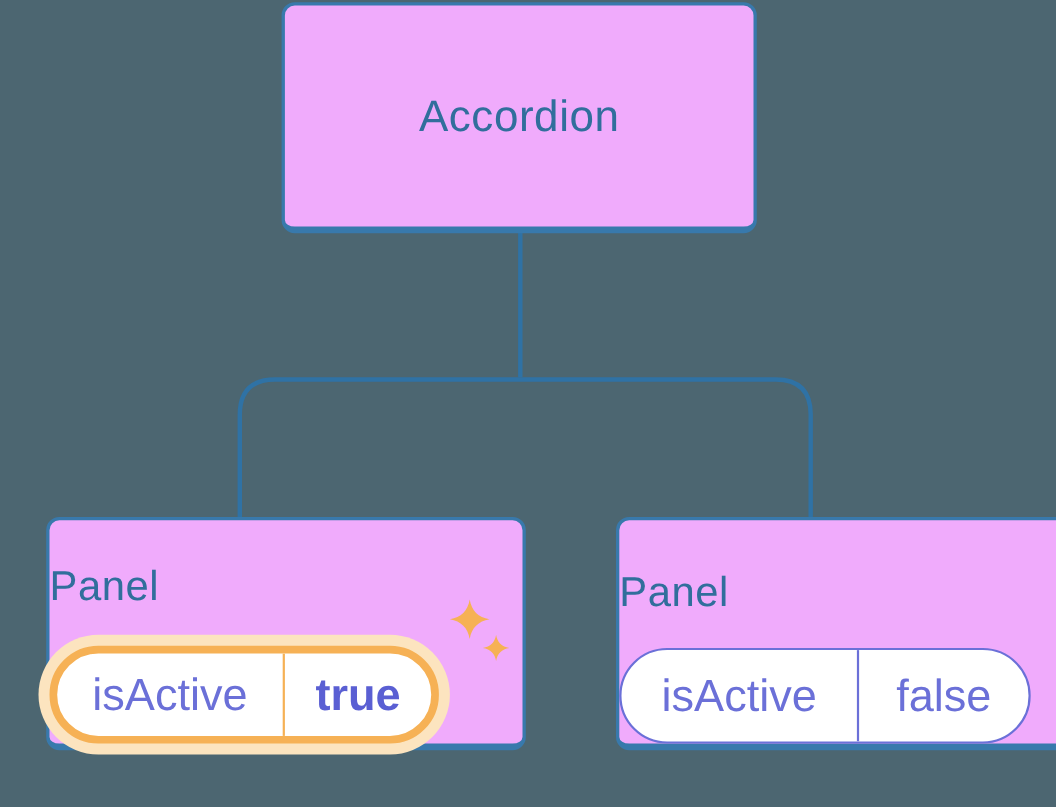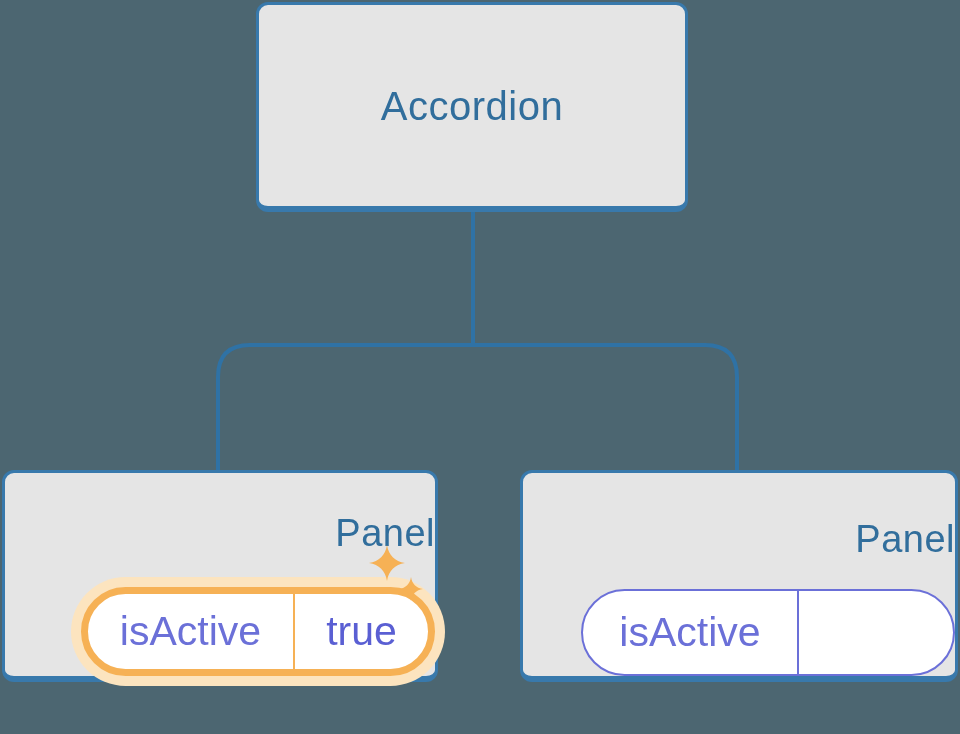--- a/index.html
+++ b/index.html
@@ -17,42 +17,43 @@
   }
   .connectors {
     position: absolute;
     left: 0;
     top: 0;
     width: 960px;
     height: 734px;
   }
   .node {
     position: absolute;
-    background: #e5e5e5;
+    background: #f0abfc;
     border: 3px solid #3879AC;
     border-bottom-width: 6px;
     border-radius: 12px;
     box-sizing: border-box;
   }
   .node-accordion {
     left: 256px;
     top: 2px;
     width: 432px;
     height: 210px;
     display: flex;
     align-items: center;
     justify-content: center;
   }
   .node-panel {
     top: 470px;
     width: 436px;
     height: 212px;
     display: flex;
     flex-direction: column;
-    align-items: flex-end;
+    align-items: flex-start;
+    margin-left: 40px;
   }
   .node-panel-left  { left: 2px;   padding-top: 38px; }
   .node-panel-right { left: 520px; width: 438px; padding-top: 44px; }
   .node-title {
     color: #316E9C;
     font-size: 40px;
     line-height: 44px;
     font-weight: 500;
     letter-spacing: 0.5px;
   }
@@ -81,21 +82,21 @@
     border: 2px solid #6B70D8;
   }
   .state-cell {
     display: flex;
     align-items: center;
     justify-content: center;
     font-size: 41px;
     color: #6B70D8;
   }
   .state-pill-active .cell-key   { width: 205px; border-right: 2px solid #F6B155; }
-  .state-pill-active .cell-value { flex: 1; font-weight: normal; color: #5A5FD3; }
+  .state-pill-active .cell-value { flex: 1; font-weight: bold; color: #5A5FD3; }
   .state-pill-inactive .cell-key   { width: 214px; border-right: 2px solid #6B70D8; }
   .state-pill-inactive .cell-value { flex: 1; }
   .sparkles {
     position: absolute;
     right: 2px;
     top: 70px;
     width: 66px;
     height: 72px;
     pointer-events: none;
   }
@@ -123,16 +124,17 @@
     <svg class="sparkles" viewBox="0 0 66 72" xmlns="http://www.w3.org/2000/svg">
       <path fill="#F6B155" d="M20 2 C21.7 12.2 27.8 18.3 38 20 C27.8 21.7 21.7 27.8 20 38 C18.3 27.8 12.2 21.7 2 20 C12.2 18.3 18.3 12.2 20 2 Z"></path>
       <path fill="#F6B155" d="M44 34 C45.1 40.9 49.1 44.9 56 46 C49.1 47.1 45.1 51.1 44 58 C42.9 51.1 38.9 47.1 32 46 C38.9 44.9 42.9 40.9 44 34 Z"></path>
     </svg>
   </div>
 
   <div class="node node-panel node-panel-right">
     <div class="node-title panel-title">Panel</div>
     <div class="state-pill state-pill-inactive">
       <div class="state-cell cell-key">isActive</div>
+      <div class="state-cell cell-value">false</div>
     </div>
   </div>
 
 </div>
 
 </body></html>

